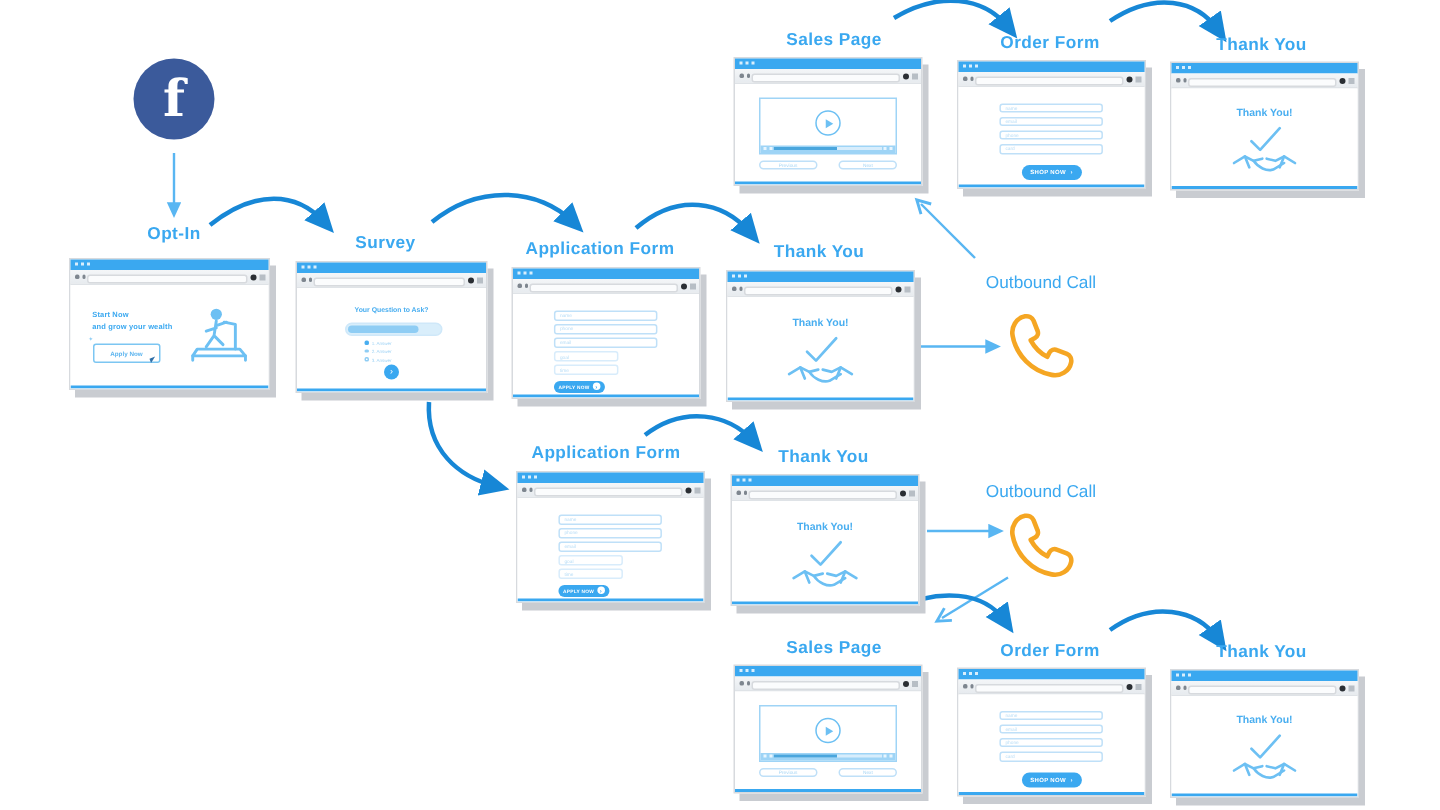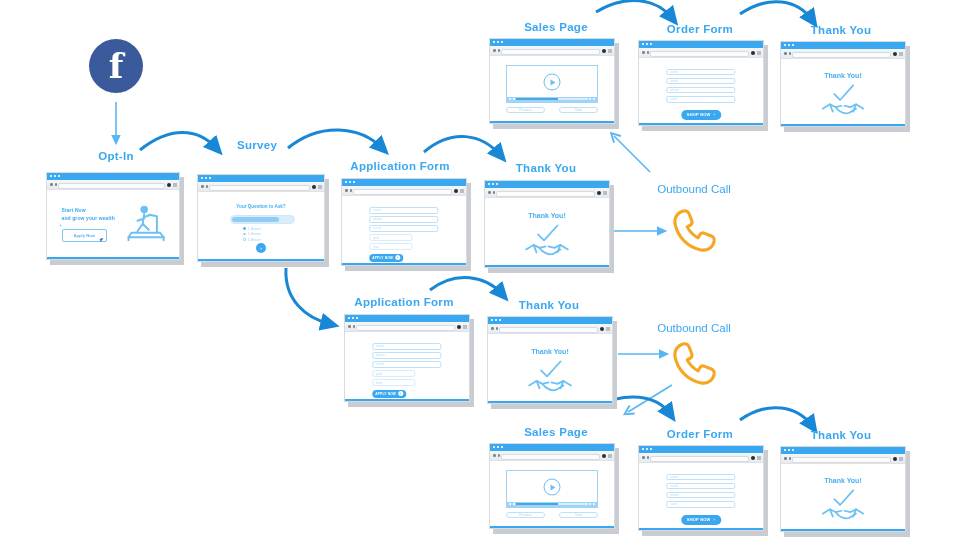--- a/index.html
+++ b/index.html
@@ -204,21 +204,21 @@
             <path d="M10,38 L48,38 L53,44 L6,44 Z" fill="none"></path>
             <path d="M44,38 L44,16 L34,14"></path>
             <path d="M6,44 L6,48 M53,44 L53,48"></path>
           </g>
         </svg>
         <div class="footline"></div>
       </div>
     </div>
   </div>
 
-  <div class="node-title" style="left:257px;top:139px;">Survey</div>
+  <div class="node-title" style="left:257px;top:156px;">Survey</div>
   <div class="win" style="left:197px;top:174px;width:128px;height:88px;">
     <div class="shadow"></div>
     <div class="frame">
       <div class="titlebar">
         <div class="dots">
             <i></i>
             <i></i>
             <i></i>
           </div>
       </div>

